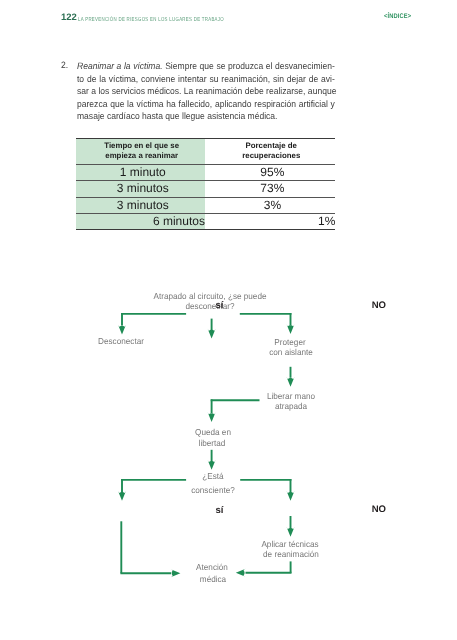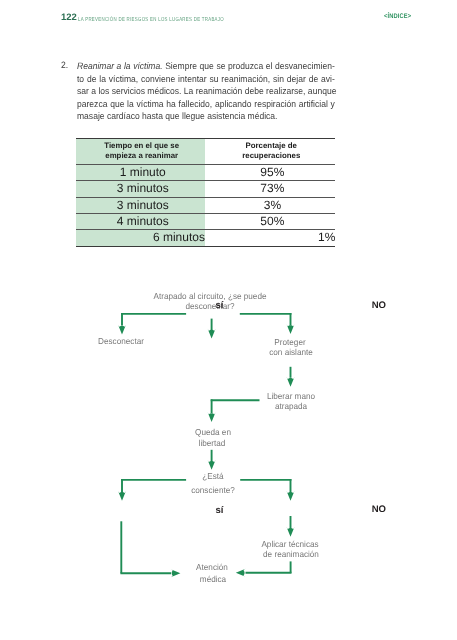--- a/index.html
+++ b/index.html
@@ -121,24 +121,20 @@
           </tr>
           <tr>
             <td class="c1cell">3 minutos</td>
             <td class="c2cell">73%</td>
           </tr>
           <tr>
             <td class="c1cell">3 minutos</td>
             <td class="c2cell">3%</td>
           </tr>
           <tr>
-            <td class="c1cell">4 minutos</td>
-            <td class="c2cell">50%</td>
-          </tr>
-          <tr>
             <td class="c1cell">6 minutos</td>
             <td class="c2cell">1%</td>
           </tr>
         </tbody>
     </table>
   </div>
 
   <div class="flow">
     <svg class="arrows" viewBox="0 0 457 640">
         <path d="M 121.1 313.85 L 186.1 313.85" stroke="#1f8c55" stroke-width="1.9" fill="none" stroke-linecap="butt"></path>

